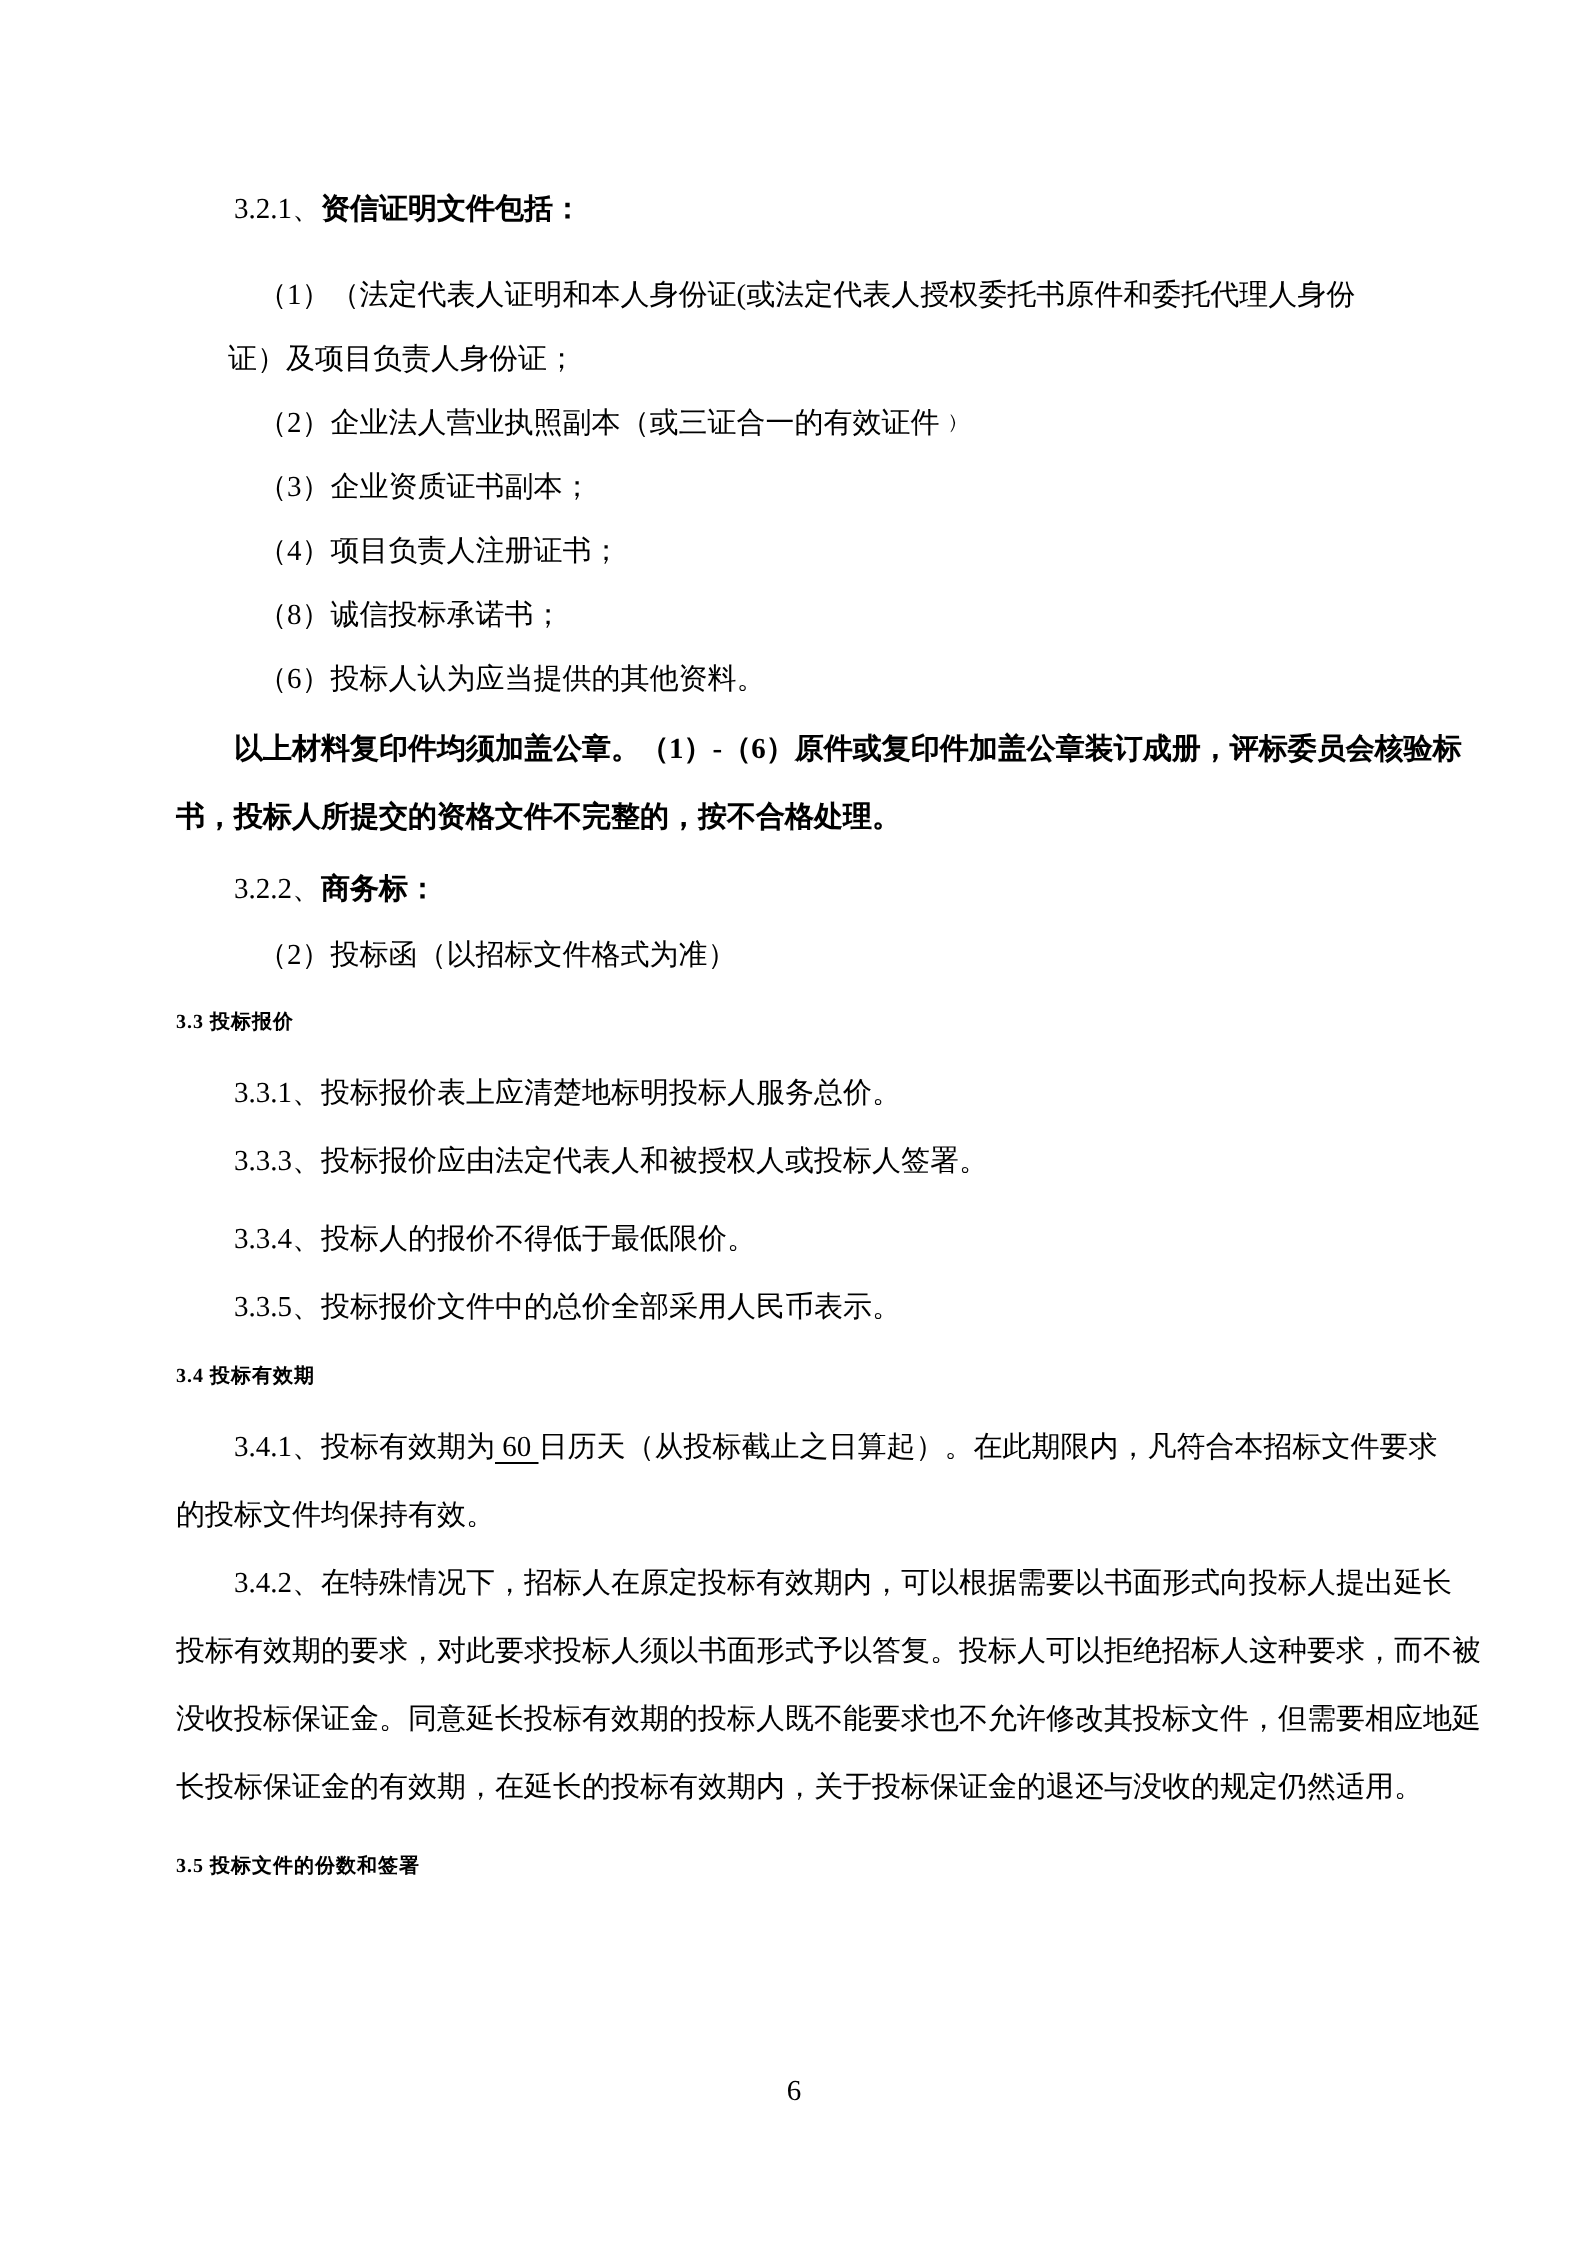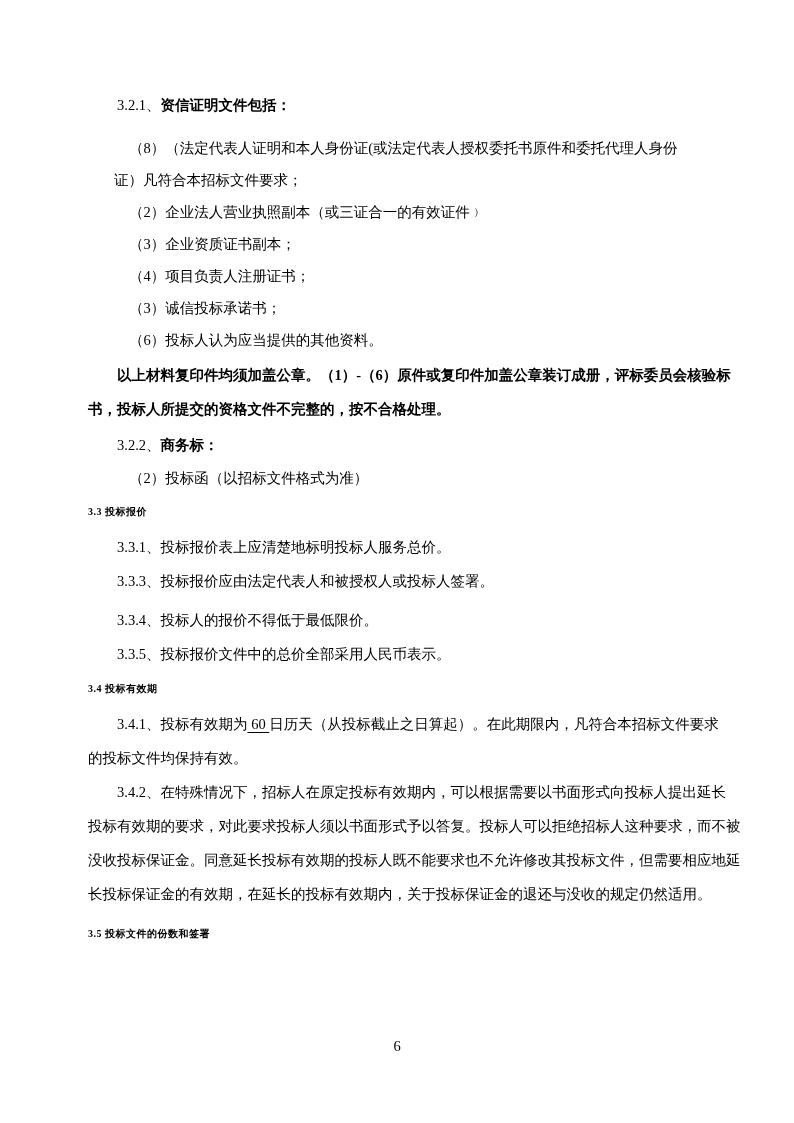--- a/index.html
+++ b/index.html
@@ -50,26 +50,26 @@
     font-size: 14.5px;
     line-height: 20px;
   }
 </style>
 </head>
 <body>
 
 <div class="page">
   <div class="content" id="doc-body">
       <div class="ln sub"><span class="seg">3.2.1、</span><span class="seg b">资信证明文件包括：</span></div>
-      <div class="ln item g-lg"><span class="seg">（8）（法定代表人证明和本人身份证(或法定代表人授权委托书原件和委托代理人身份</span></div>
-      <div class="ln cont"><span class="seg">证）凡符合本招标文件要求；</span></div>
+      <div class="ln item g-lg"><span class="seg">（1）（法定代表人证明和本人身份证(或法定代表人授权委托书原件和委托代理人身份</span></div>
+      <div class="ln cont"><span class="seg">证）及项目负责人身份证；</span></div>
       <div class="ln item"><span class="seg">（2）企业法人营业执照副本（或三证合一的有效证件﹚</span></div>
       <div class="ln item"><span class="seg">（3）企业资质证书副本；</span></div>
       <div class="ln item"><span class="seg">（4）项目负责人注册证书；</span></div>
-      <div class="ln item"><span class="seg">（3）诚信投标承诺书；</span></div>
+      <div class="ln item"><span class="seg">（8）诚信投标承诺书；</span></div>
       <div class="ln item"><span class="seg">（6）投标人认为应当提供的其他资料。</span></div>
       <div class="ln sub g-sm"><span class="seg b">以上材料复印件均须加盖公章。（1）-（6）原件或复印件加盖公章装订成册，评标委员会核验标</span></div>
       <div class="ln flush"><span class="seg b">书，投标人所提交的资格文件不完整的，按不合格处理。</span></div>
       <div class="ln sub g-sm"><span class="seg">3.2.2、</span><span class="seg b">商务标：</span></div>
       <div class="ln item"><span class="seg">（2）投标函（以招标文件格式为准）</span></div>
       <div class="ln heading"><span class="seg b">3.3 投标报价</span></div>
       <div class="ln sub"><span class="seg">3.3.1、投标报价表上应清楚地标明投标人服务总价。</span></div>
       <div class="ln sub"><span class="seg">3.3.3、投标报价应由法定代表人和被授权人或投标人签署。</span></div>
       <div class="ln sub g-md"><span class="seg">3.3.4、投标人的报价不得低于最低限价。</span></div>
       <div class="ln sub"><span class="seg">3.3.5、投标报价文件中的总价全部采用人民币表示。</span></div>

